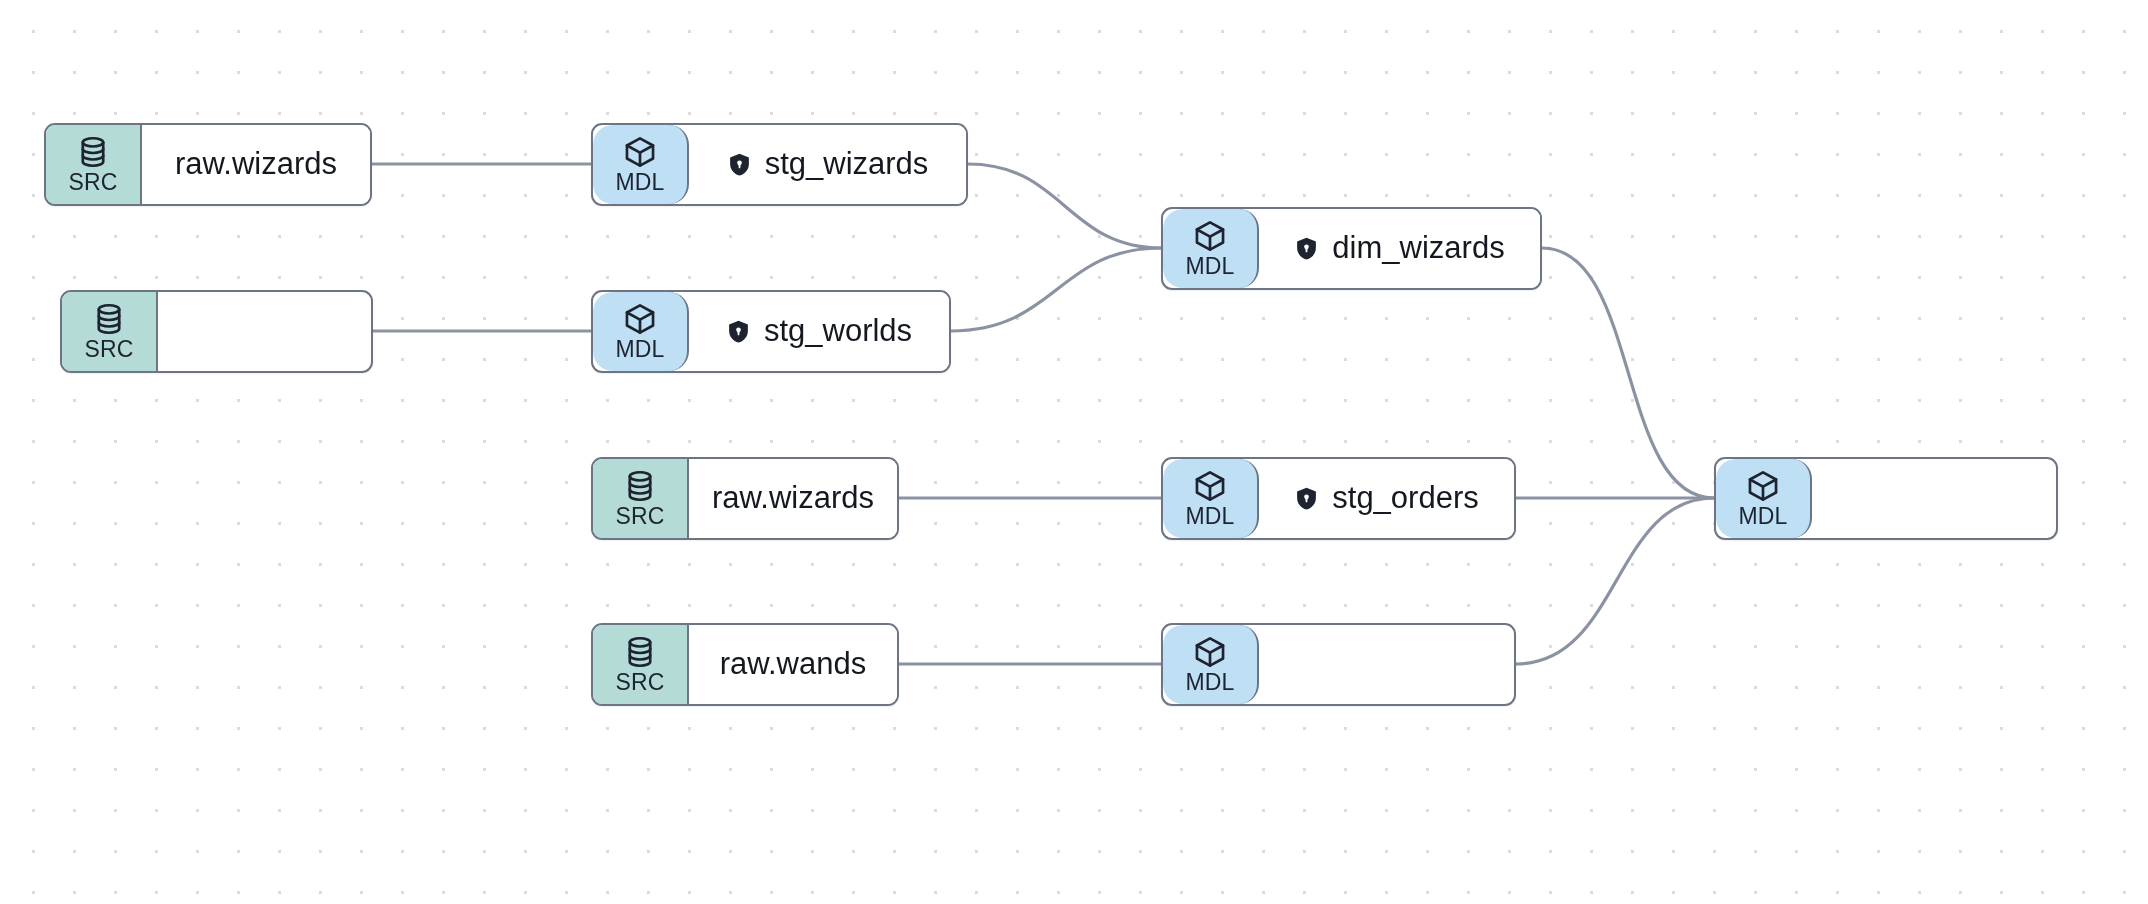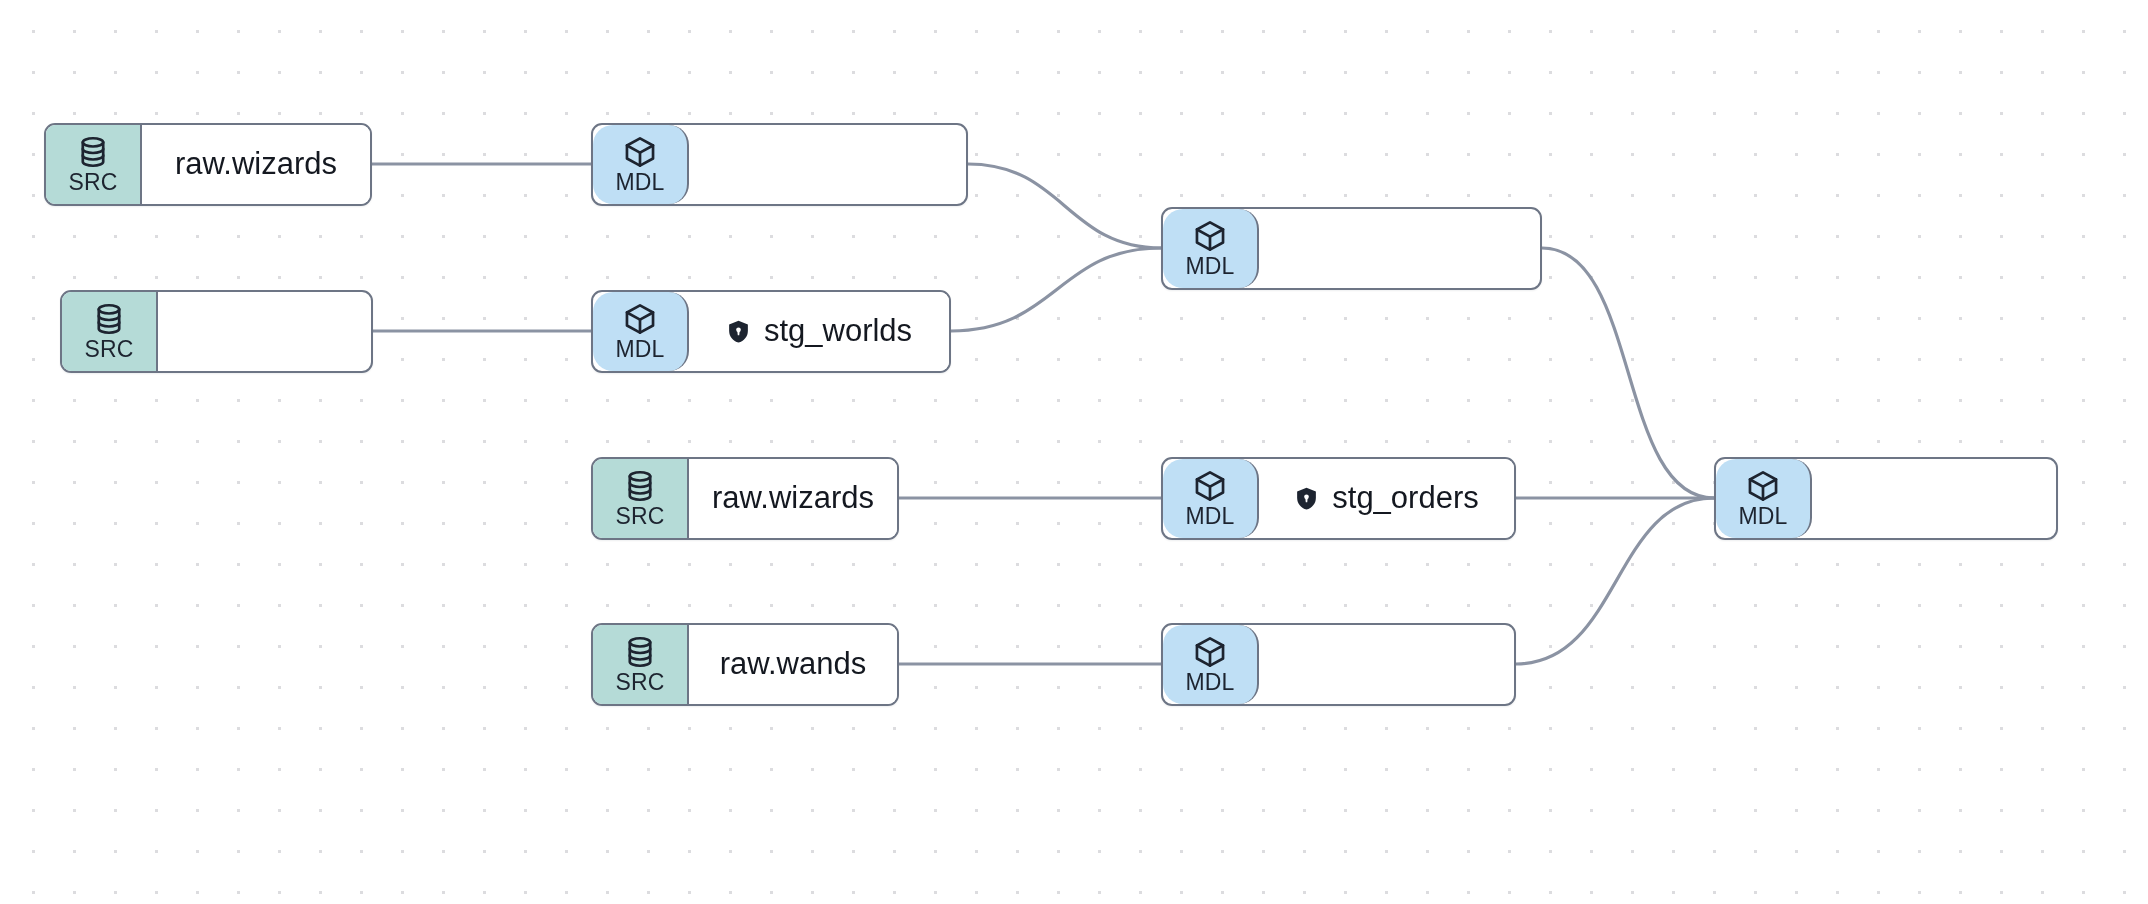--- a/index.html
+++ b/index.html
@@ -185,62 +185,72 @@
         <div class="badge mdl">
   <span class="badge-icon">
     <svg viewBox="0 0 24 24" width="34" height="34" fill="none" stroke="#1d2430" stroke-width="1.9" stroke-linecap="round" stroke-linejoin="round">
       <path d="M12 2.4 L21.2 7.4 L21.2 16.6 L12 21.6 L2.8 16.6 L2.8 7.4 Z"></path>
       <path d="M2.8 7.4 L12 12.4 L21.2 7.4"></path>
       <path d="M12 12.4 L12 21.6"></path>
     </svg>
   </span>
 <span class="badge-label">MDL</span>
         </div>
-      </div>
-      <div class="node" style="left: 591px; top: 290px; width: 360px; height: 83px;">
-        <div class="badge mdl">
-  <span class="badge-icon">
-    <svg viewBox="0 0 24 24" width="34" height="34" fill="none" stroke="#1d2430" stroke-width="1.9" stroke-linecap="round" stroke-linejoin="round">
-      <path d="M12 2.4 L21.2 7.4 L21.2 16.6 L12 21.6 L2.8 16.6 L2.8 7.4 Z"></path>
-      <path d="M2.8 7.4 L12 12.4 L21.2 7.4"></path>
-      <path d="M12 12.4 L12 21.6"></path>
-    </svg>
-  </span>
-<span class="badge-label">MDL</span>
-        </div>
         <div class="node-body">
   <span class="lock-icon">
     <svg viewBox="0 0 24 24" width="25" height="25">
       <path fill="#1d2430" d="M12 1.6 L21 5.2 V11.2 C21 16.9 17.2 21.2 12 22.6 C6.8 21.2 3 16.9 3 11.2 V5.2 Z"></path>
       <circle cx="12" cy="10.4" r="2.25" fill="#ffffff"></circle>
       <path fill="#ffffff" d="M10.75 10.4 h2.5 l-0.55 5.2 h-1.4 Z"></path>
     </svg>
   </span>
-<span class="node-label">stg_worlds</span>
-        </div>
-      </div>
-      <div class="node" style="left: 1161px; top: 457px; width: 355px; height: 83px;">
+<span class="node-label">stg_wizards</span>
+        </div>
+      </div>
+      <div class="node" style="left: 591px; top: 290px; width: 360px; height: 83px;">
         <div class="badge mdl">
   <span class="badge-icon">
     <svg viewBox="0 0 24 24" width="34" height="34" fill="none" stroke="#1d2430" stroke-width="1.9" stroke-linecap="round" stroke-linejoin="round">
       <path d="M12 2.4 L21.2 7.4 L21.2 16.6 L12 21.6 L2.8 16.6 L2.8 7.4 Z"></path>
       <path d="M2.8 7.4 L12 12.4 L21.2 7.4"></path>
       <path d="M12 12.4 L12 21.6"></path>
     </svg>
   </span>
 <span class="badge-label">MDL</span>
         </div>
         <div class="node-body">
   <span class="lock-icon">
     <svg viewBox="0 0 24 24" width="25" height="25">
       <path fill="#1d2430" d="M12 1.6 L21 5.2 V11.2 C21 16.9 17.2 21.2 12 22.6 C6.8 21.2 3 16.9 3 11.2 V5.2 Z"></path>
       <circle cx="12" cy="10.4" r="2.25" fill="#ffffff"></circle>
       <path fill="#ffffff" d="M10.75 10.4 h2.5 l-0.55 5.2 h-1.4 Z"></path>
     </svg>
   </span>
+<span class="node-label">stg_worlds</span>
+        </div>
+      </div>
+      <div class="node" style="left: 1161px; top: 457px; width: 355px; height: 83px;">
+        <div class="badge mdl">
+  <span class="badge-icon">
+    <svg viewBox="0 0 24 24" width="34" height="34" fill="none" stroke="#1d2430" stroke-width="1.9" stroke-linecap="round" stroke-linejoin="round">
+      <path d="M12 2.4 L21.2 7.4 L21.2 16.6 L12 21.6 L2.8 16.6 L2.8 7.4 Z"></path>
+      <path d="M2.8 7.4 L12 12.4 L21.2 7.4"></path>
+      <path d="M12 12.4 L12 21.6"></path>
+    </svg>
+  </span>
+<span class="badge-label">MDL</span>
+        </div>
+        <div class="node-body">
+  <span class="lock-icon">
+    <svg viewBox="0 0 24 24" width="25" height="25">
+      <path fill="#1d2430" d="M12 1.6 L21 5.2 V11.2 C21 16.9 17.2 21.2 12 22.6 C6.8 21.2 3 16.9 3 11.2 V5.2 Z"></path>
+      <circle cx="12" cy="10.4" r="2.25" fill="#ffffff"></circle>
+      <path fill="#ffffff" d="M10.75 10.4 h2.5 l-0.55 5.2 h-1.4 Z"></path>
+    </svg>
+  </span>
 <span class="node-label">stg_orders</span>
         </div>
       </div>
       <div class="node" style="left: 1161px; top: 623px; width: 355px; height: 83px;">
         <div class="badge mdl">
   <span class="badge-icon">
     <svg viewBox="0 0 24 24" width="34" height="34" fill="none" stroke="#1d2430" stroke-width="1.9" stroke-linecap="round" stroke-linejoin="round">
       <path d="M12 2.4 L21.2 7.4 L21.2 16.6 L12 21.6 L2.8 16.6 L2.8 7.4 Z"></path>
       <path d="M2.8 7.4 L12 12.4 L21.2 7.4"></path>
       <path d="M12 12.4 L12 21.6"></path>
@@ -253,20 +263,30 @@
         <div class="badge mdl">
   <span class="badge-icon">
     <svg viewBox="0 0 24 24" width="34" height="34" fill="none" stroke="#1d2430" stroke-width="1.9" stroke-linecap="round" stroke-linejoin="round">
       <path d="M12 2.4 L21.2 7.4 L21.2 16.6 L12 21.6 L2.8 16.6 L2.8 7.4 Z"></path>
       <path d="M2.8 7.4 L12 12.4 L21.2 7.4"></path>
       <path d="M12 12.4 L12 21.6"></path>
     </svg>
   </span>
 <span class="badge-label">MDL</span>
         </div>
+        <div class="node-body">
+  <span class="lock-icon">
+    <svg viewBox="0 0 24 24" width="25" height="25">
+      <path fill="#1d2430" d="M12 1.6 L21 5.2 V11.2 C21 16.9 17.2 21.2 12 22.6 C6.8 21.2 3 16.9 3 11.2 V5.2 Z"></path>
+      <circle cx="12" cy="10.4" r="2.25" fill="#ffffff"></circle>
+      <path fill="#ffffff" d="M10.75 10.4 h2.5 l-0.55 5.2 h-1.4 Z"></path>
+    </svg>
+  </span>
+<span class="node-label">dim_wizards</span>
+        </div>
       </div>
       <div class="node" style="left: 1714px; top: 457px; width: 344px; height: 83px;">
         <div class="badge mdl">
   <span class="badge-icon">
     <svg viewBox="0 0 24 24" width="34" height="34" fill="none" stroke="#1d2430" stroke-width="1.9" stroke-linecap="round" stroke-linejoin="round">
       <path d="M12 2.4 L21.2 7.4 L21.2 16.6 L12 21.6 L2.8 16.6 L2.8 7.4 Z"></path>
       <path d="M2.8 7.4 L12 12.4 L21.2 7.4"></path>
       <path d="M12 12.4 L12 21.6"></path>
     </svg>
   </span>

